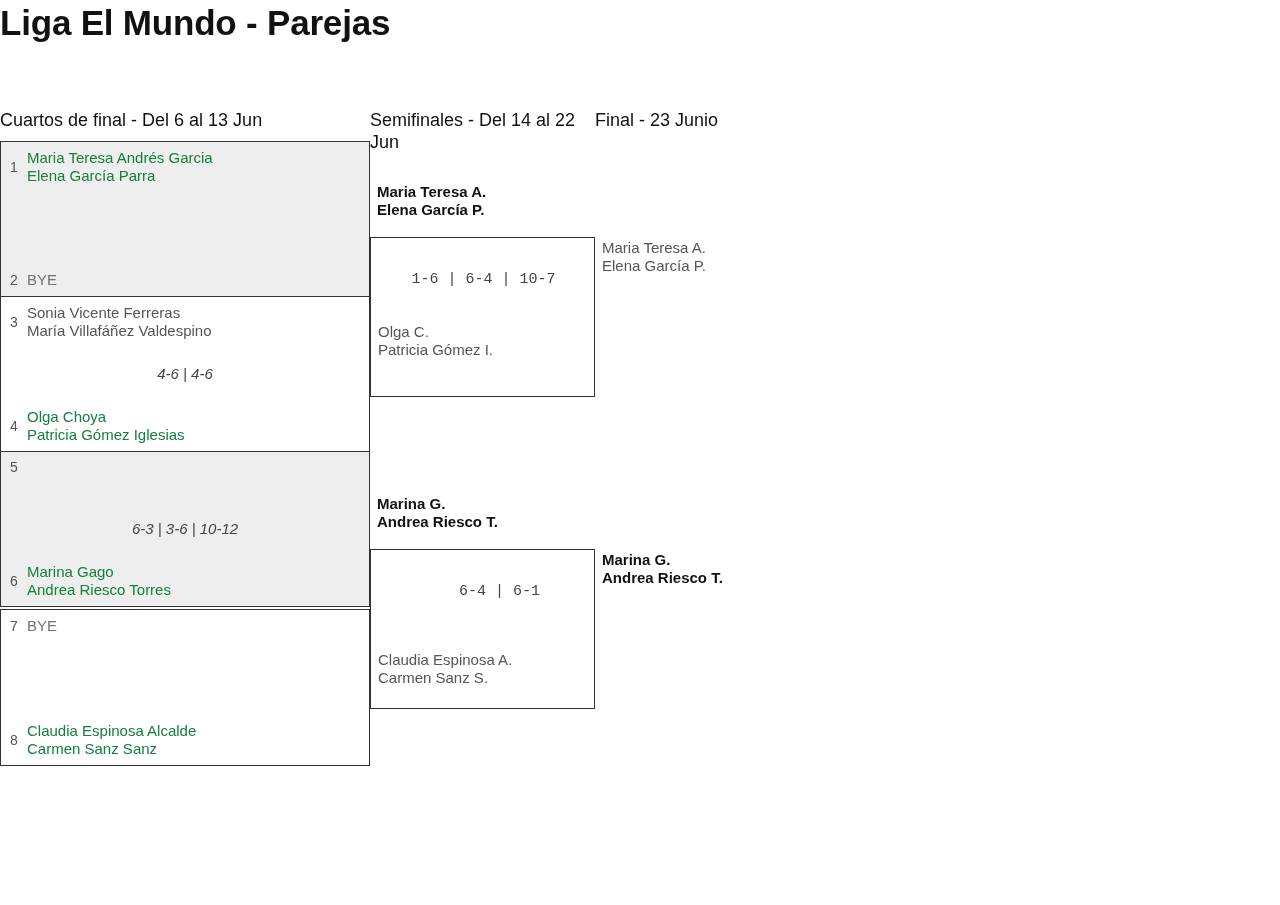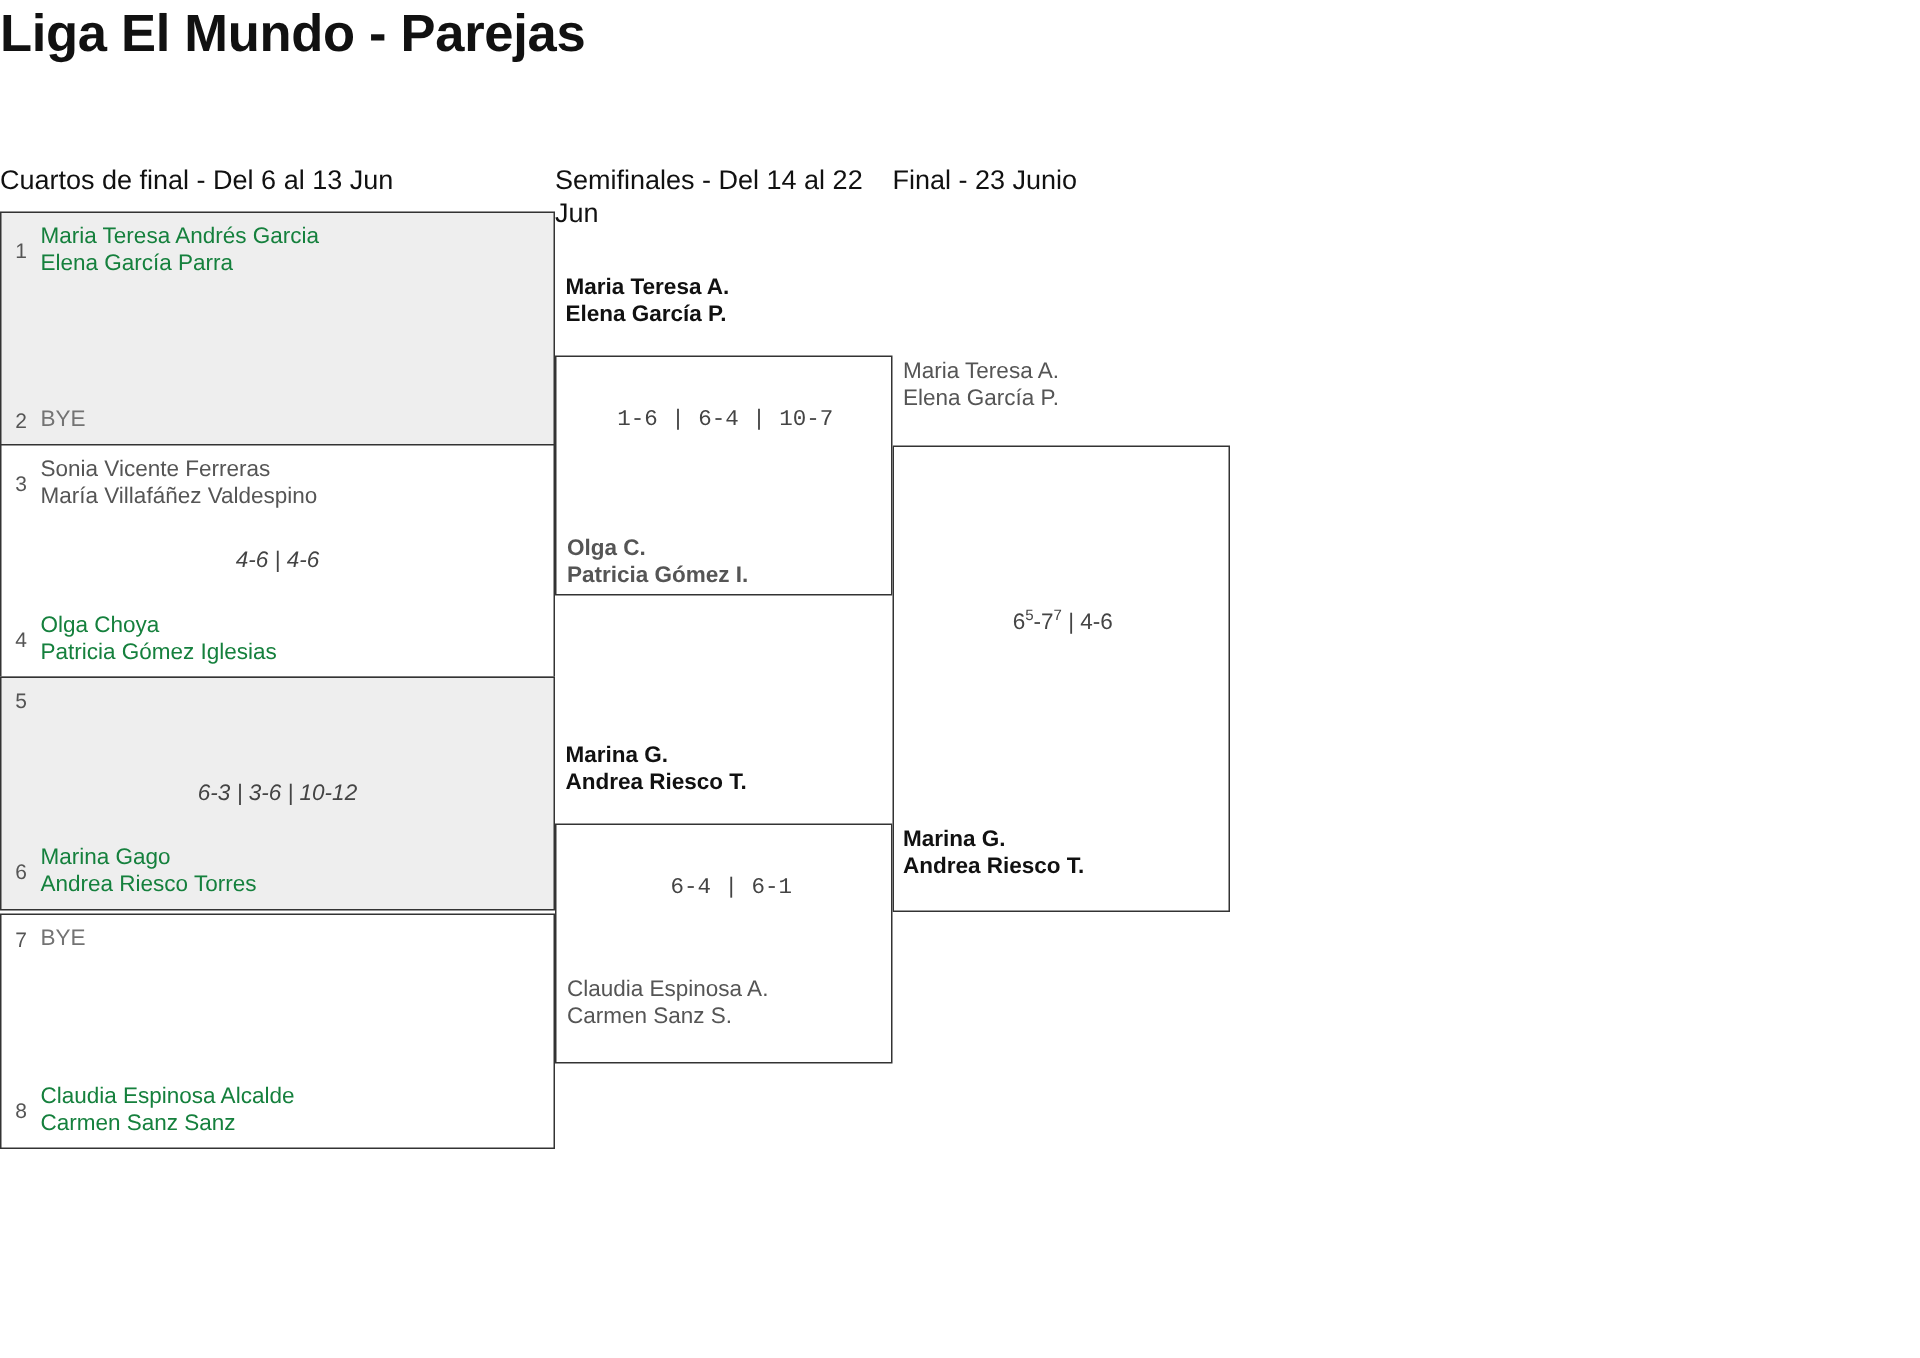--- a/index.html
+++ b/index.html
@@ -222,33 +222,30 @@
       <span class="seed">8</span>
       <span class="names winner">Claudia Espinosa Alcalde
 Carmen Sanz Sanz</span>
     </div>
   </div>
 
   <div class="advancer winner" style="left:377px; top:183px;">Maria Teresa A.
 Elena García P.</div>
   <div class="match r2" id="s1">
     <div class="score-r2" style="left:0; top:33px;">1-6 | 6-4 | 10-7</div>
-    <div class="lower-label" style="left:7px; top:119px;font-weight:bold;">Olga C.
+    <div class="lower-label" style="left:7px; top:85px;">Olga C.
 Patricia Gómez I.</div>
   </div>
 
   <div class="advancer winner" style="left:377px; top:495px;">Marina G.
 Andrea Riesco T.</div>
   <div class="match r2" id="s2">
-    <div class="score-r2" style="left:4px; top:33px;">6-4 | 6-1</div>
+    <div class="score-r2" style="left:16px; top:33px;">6-4 | 6-1</div>
     <div class="lower-label" style="left:7px; top:101px;">Claudia Espinosa A.
 Carmen Sanz S.</div>
   </div>
 
   <div class="advancer" style="left:602px; top:239px;">Maria Teresa A.
 Elena García P.</div>
-  <div class="match r3" id="f1">
-    <div class="score-r3" style="left:0; top:108px;"><span>6</span><sup>5</sup><span>-7</span><sup>7</sup><span> | 4-6</span></div>
-  </div>
   <div class="advancer winner" style="left:602px; top:551px;">Marina G.
 Andrea Riesco T.</div>
 
 </div>
 
 </body></html>

